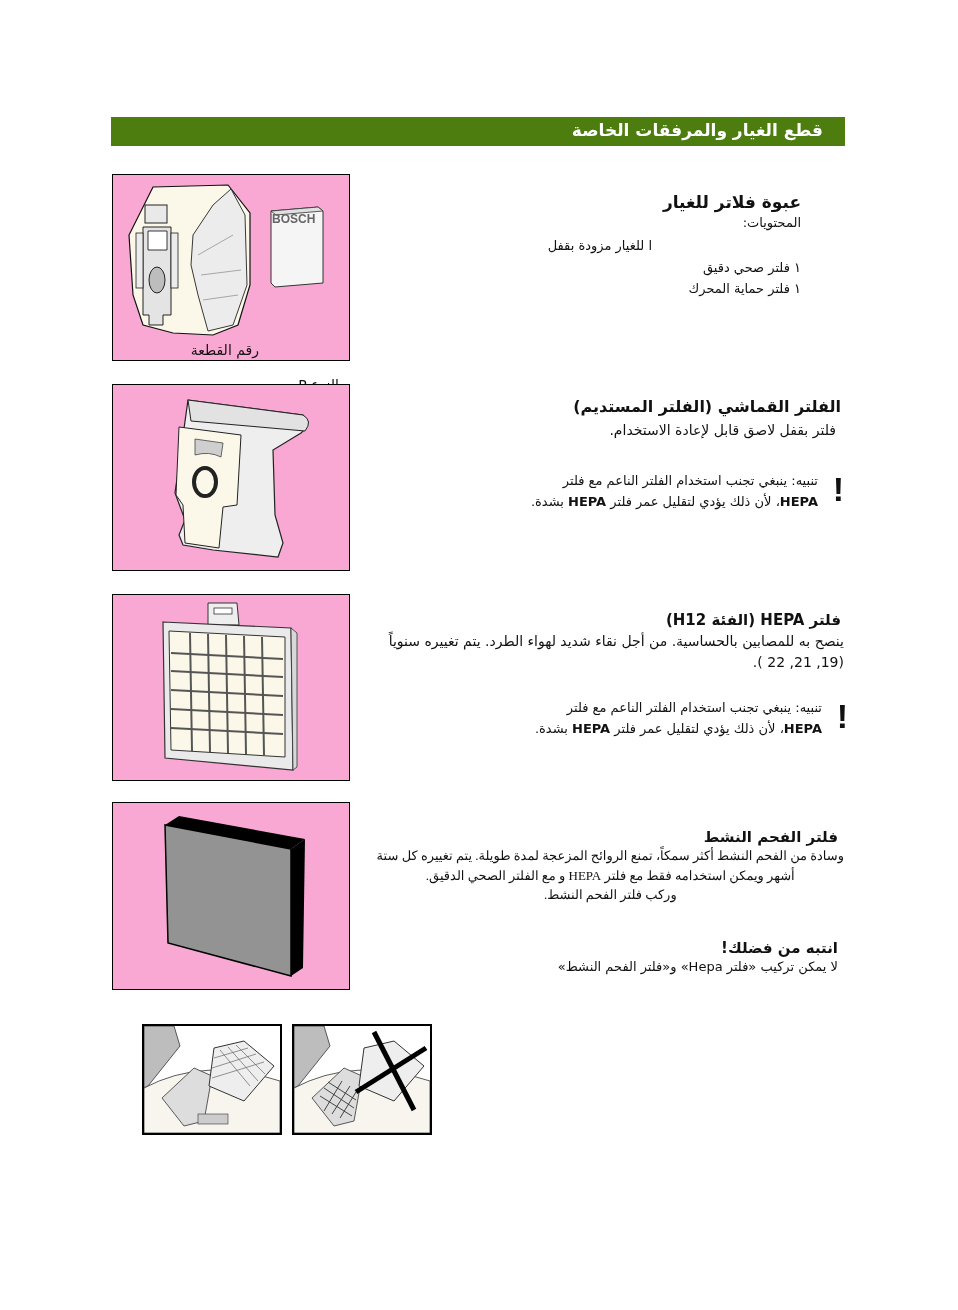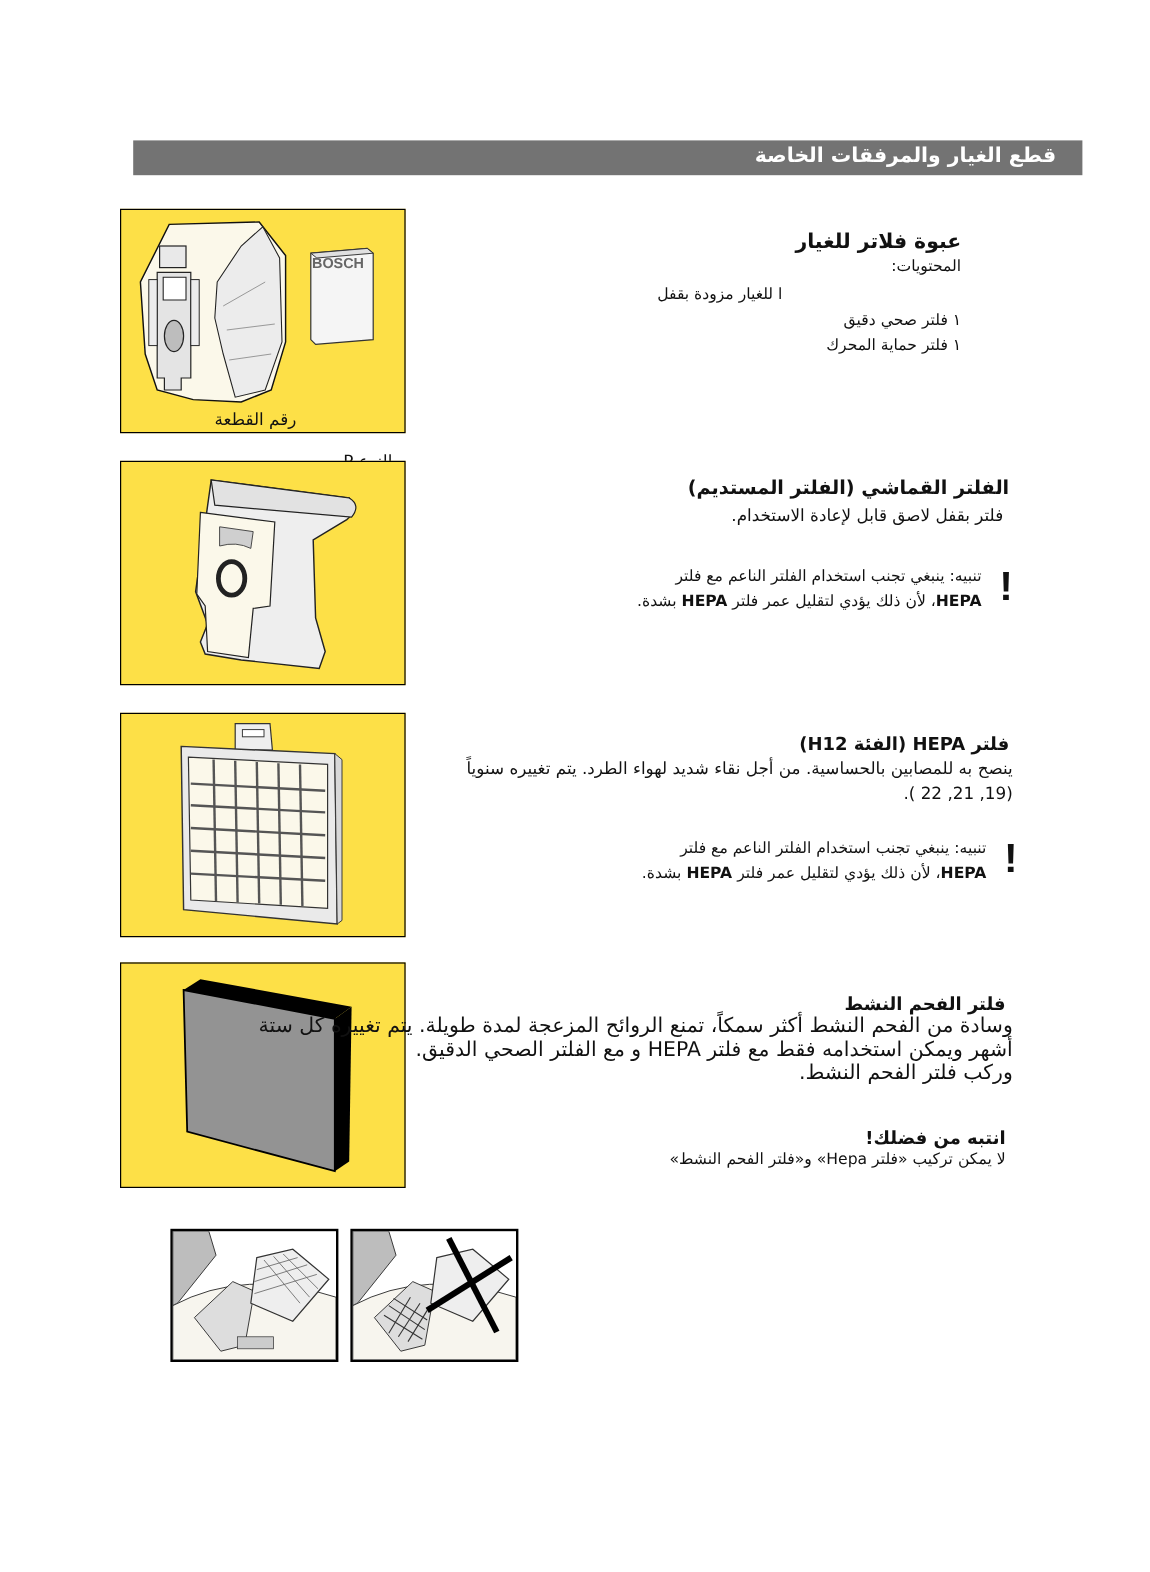--- a/index.html
+++ b/index.html
@@ -1,24 +1,24 @@
 <!DOCTYPE html>
 <html><head>
 <meta charset="utf-8">
 <style>
   html, body { margin: 0; padding: 0; background: #ffffff; }
   body { width: 958px; height: 1310px; position: relative; overflow: hidden;
          font-family: "DejaVu Sans", "Liberation Sans", sans-serif; color: #111; }
-  .header-bar { position: absolute; left: 111px; top: 117px; width: 791px; height: 29px;
-                background: #737373; direction: rtl; }
+  .header-bar { position: absolute; left: 111px; top: 117px; width: 734px; height: 29px;
+                background: #4d7c0f; direction: rtl; }
   .header-title { position: absolute; right: 22px; top: 3px; color: #fff; font-weight: bold;
                   font-size: 17px; font-family: "DejaVu Sans", sans-serif; }
-  .figbox { position: absolute; left: 100px; width: 236px; border: 1.5px solid #000; background: #fde047; }
+  .figbox { position: absolute; left: 112px; width: 236px; border: 1.5px solid #000; background: #f9a8d4; }
   .figbox svg { display: block; }
-  .rtl { direction: rtl; text-align: right; position: absolute; }
+  .rtl { direction: rtl; text-align: center; position: absolute; }
   .h { font-weight: bold; font-size: 16px; line-height: 22px; }
   .p { font-size: 13px; line-height: 20px; }
   .warn { position: absolute; direction: rtl; }
   .warn .mark { position: absolute; right: 0; top: 2px; font-weight: bold; font-size: 34px; line-height: 34px; font-family: "Liberation Sans", sans-serif; }
   .warn .txt { position: absolute; right: 26px; top: 0; font-size: 13px; line-height: 21px; white-space: nowrap; }
   .bold { font-weight: bold; }
   .thumb { position: absolute; top: 1024px; width: 136px; height: 107px; border: 2px solid #000; background: #fff; }
 </style>
 </head>
 <body>
@@ -115,21 +115,21 @@
 
 <div class="figbox" style="top:802px; height:186px;">
   <svg width="236" height="186" viewBox="0 0 236 186">
     <path d="M52 22 L66 13 L192 36 L178 46 Z" fill="#000"></path>
     <path d="M178 46 L192 36 L190 165 L178 173 Z" fill="#000"></path>
     <path d="M52 22 L178 46 L178 173 L55 140 Z" fill="#939393" stroke="#000" stroke-width="1.5"></path>
   </svg>
 </div>
 
 <div class="rtl h" style="right:120px; top:826px; font-size:15px;">فلتر الفحم النشط</div>
-<div class="rtl p" style="right:114px; top:846px; font-size:17px; line-height:19.5px; white-space:nowrap;">
+<div class="rtl p" style="right:114px; top:846px; font-size:13px; line-height:19.5px; white-space:nowrap;font-family:Liberation Serif, serif;">
   <div>وسادة من الفحم النشط أكثر سمكاً، تمنع الروائح المزعجة لمدة طويلة. يتم تغييره كل ستة</div>
   <div>أشهر ويمكن استخدامه فقط مع فلتر HEPA          و مع الفلتر الصحي الدقيق.</div>
   <div>وركب فلتر الفحم النشط.</div>
 </div>
 
 <div class="rtl h" style="right:120px; top:937px; font-size:15px;">انتبه من فضلك!</div>
 <div class="rtl p" style="right:120px; top:957px; font-size:13px; line-height:20px; white-space:nowrap;">
   <div>لا يمكن تركيب «فلتر Hepa» و«فلتر الفحم النشط»</div>
 </div>
 

